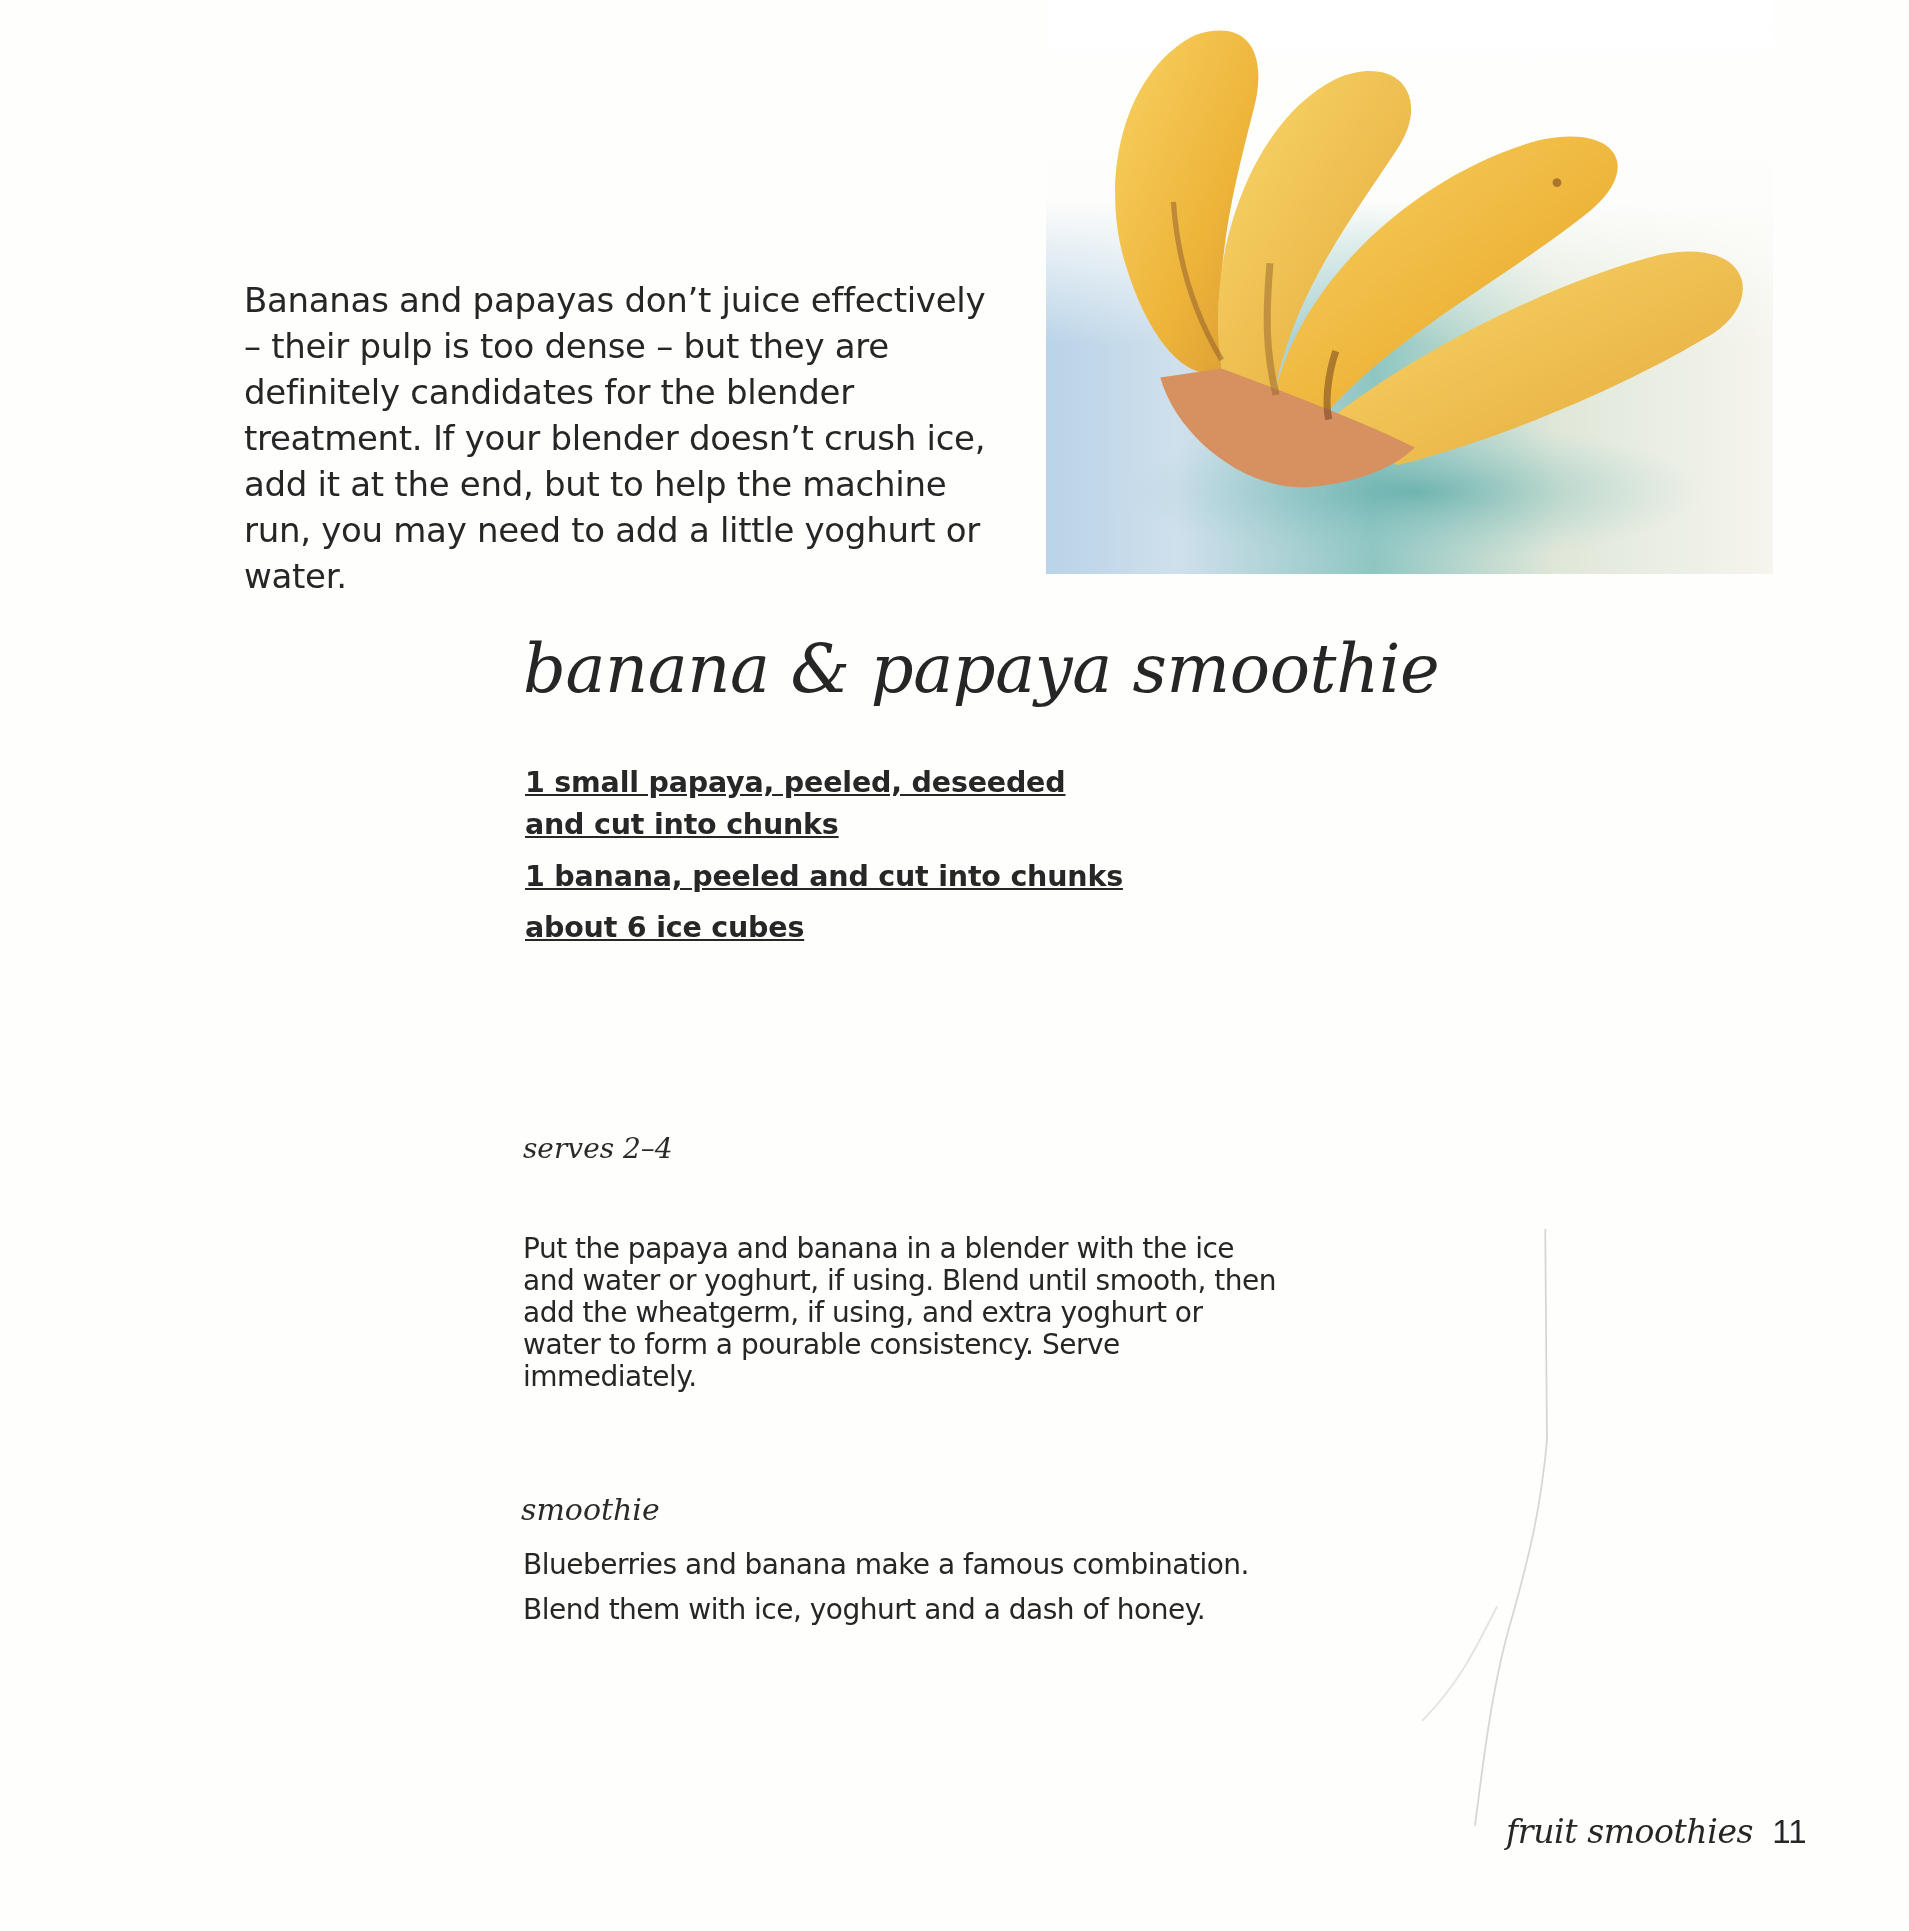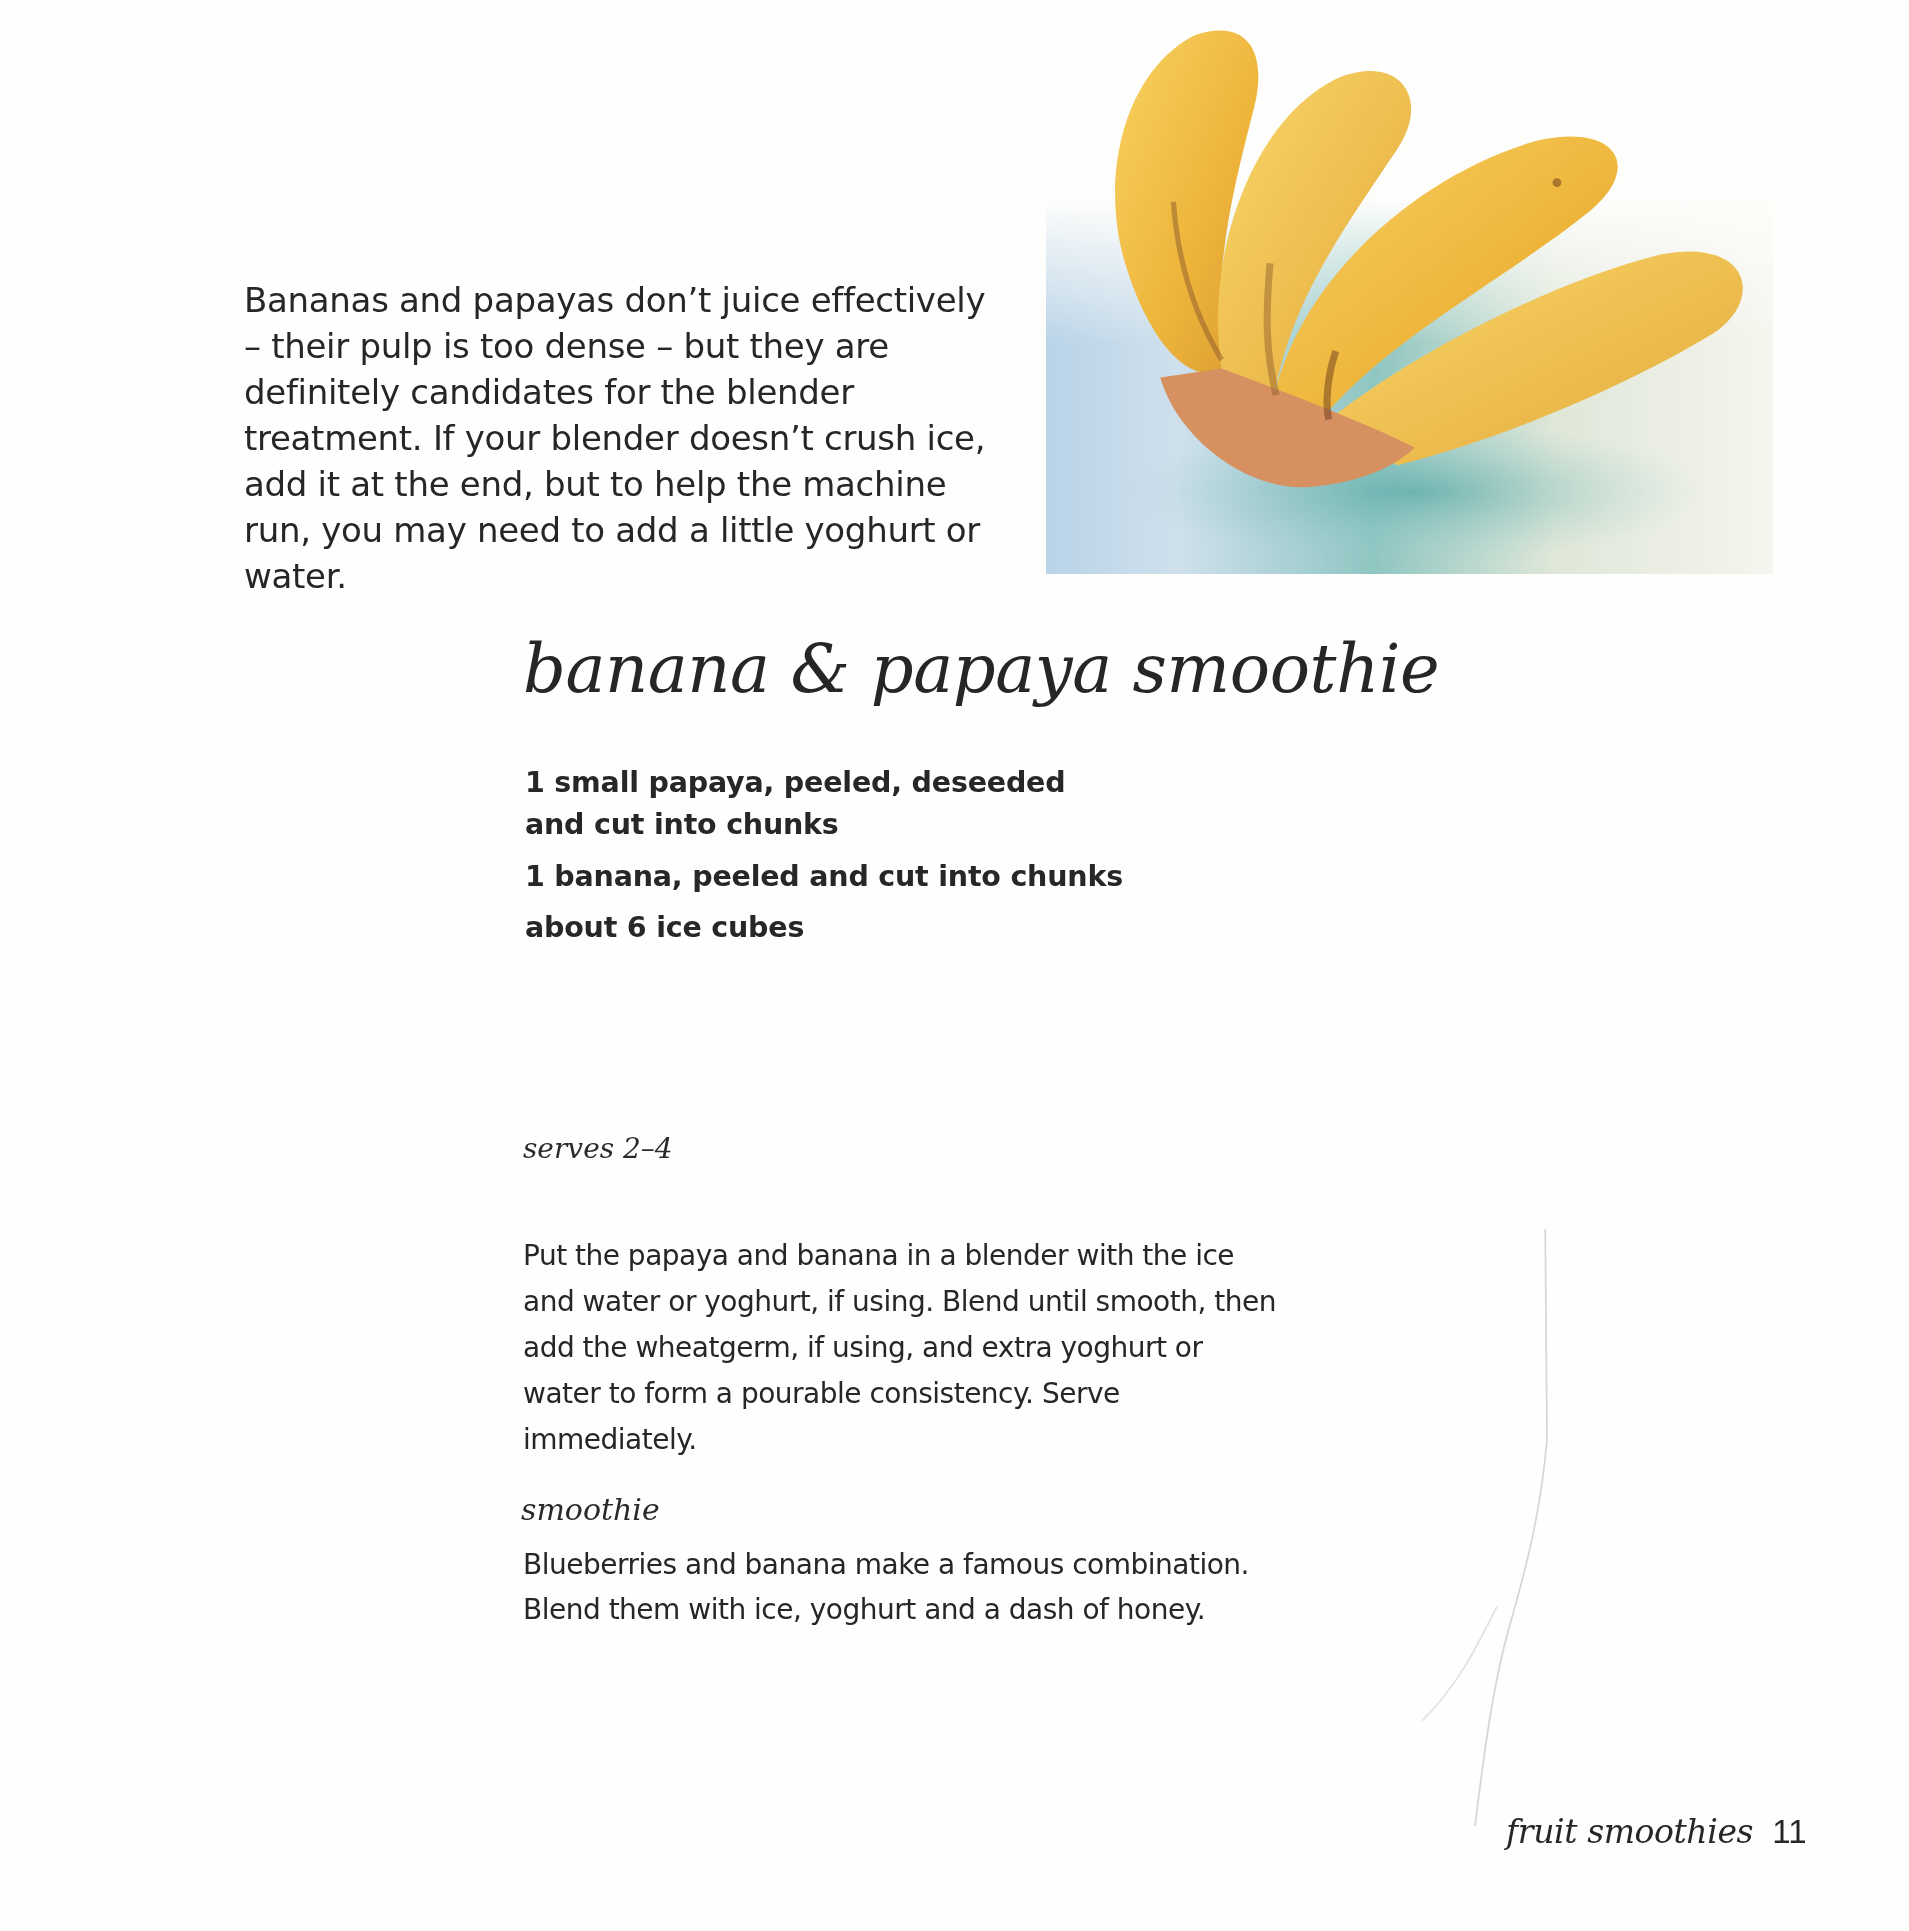--- a/index.html
+++ b/index.html
@@ -25,29 +25,30 @@
   .title {
     position: absolute; left: 523px; top: 630px; margin: 0;
     font-family: "DejaVu Serif", serif; font-style: italic; font-weight: normal;
     font-size: 67px; letter-spacing: -0.4px; color: #262626; white-space: nowrap;
   }
   .ingredients {
     position: absolute; left: 525px; top: 762px; width: 614px;
     list-style: none; margin: 0; padding: 0;
     font-weight: bold; font-size: 28.5px; line-height: 42px; color: #272727;
     letter-spacing: -0.2px;
+    text-decoration: underline;
   }
   .ingredients li { margin: 0 0 9.7px 0; }
   .serves {
     position: absolute; left: 523px; top: 1132px; margin: 0;
     font-family: "DejaVu Serif", serif; font-style: italic; font-size: 28px; color: #2a2a2a;
   }
   .method {
     position: absolute; left: 523px; top: 1233px; width: 764px; margin: 0;
-    font-size: 28px; line-height: 46px; color: #262626; letter-spacing: -0.5px;
+    font-size: 28px; line-height: 32px; color: #262626; letter-spacing: -0.5px;
   }
   .variation-label {
     position: absolute; left: 521px; top: 1492px; margin: 0;
     font-family: "DejaVu Serif", serif; font-style: italic; font-size: 30px; color: #2a2a2a;
   }
   .variation-text {
     position: absolute; left: 523px; top: 1542px; width: 790px; margin: 0;
     font-size: 28px; line-height: 45px; color: #262626; letter-spacing: -0.5px;
   }
   .footer {

